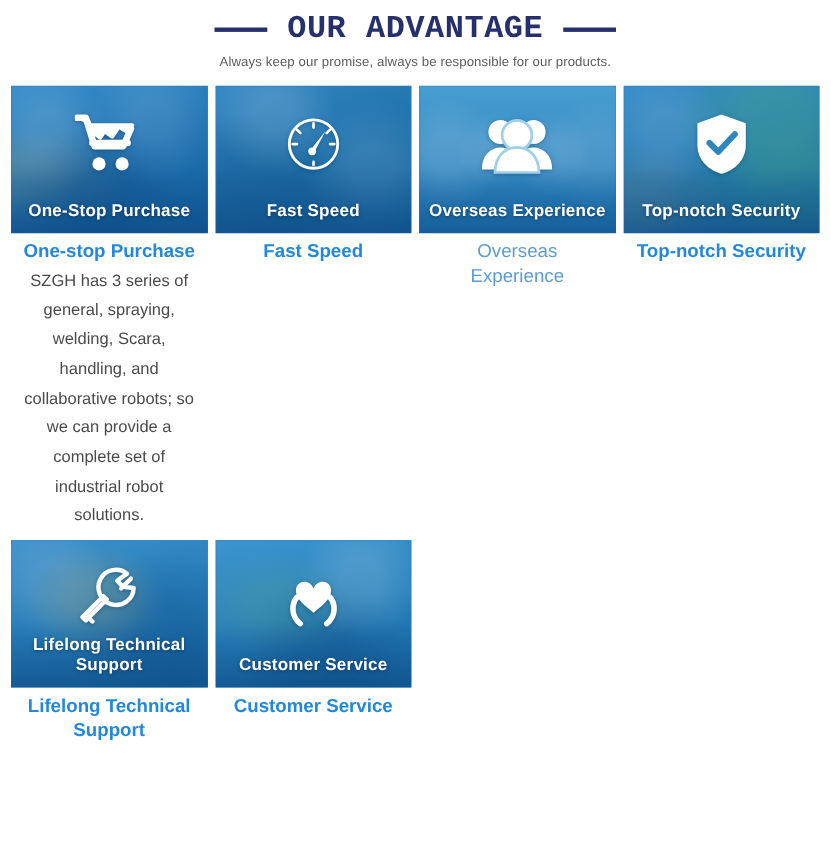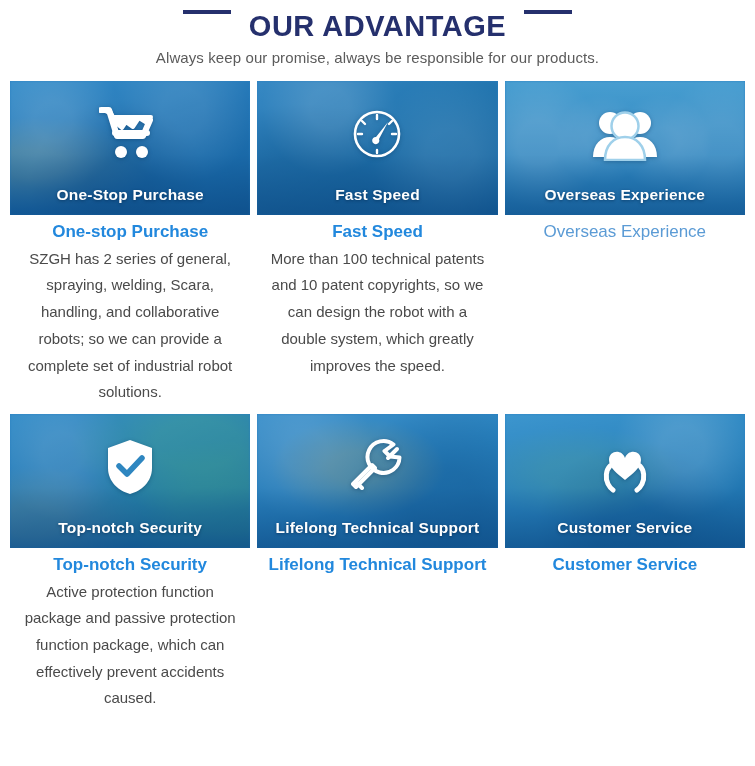--- a/index.html
+++ b/index.html
@@ -24,51 +24,53 @@
   }
 
   
   .header {
     padding-top: 10px;
     text-align: center;
   }
 
   .title-row {
     display: flex;
+    align-items: center;
     justify-content: center;
     gap: 18px;
+    font-family: Liberation Mono, monospace;
   }
 
   .title-dash {
     display: block;
     width: 48px;
     height: 4px;
     background: #25306d;
   }
 
   .title-text {
     font-size: 29px;
     font-weight: bold;
     letter-spacing: 0.5px;
     color: #25306d;
     white-space: nowrap;
   }
 
   .subtitle {
     margin-top: 6px;
-    font-size: 15px;
+    font-size: 12px;
     color: #5b5b5b;
     letter-spacing: 0.1px;
   }
 
   
   .grid {
     margin-top: 15px;
     display: grid;
-    grid-template-columns: repeat(3, 1fr);
+    grid-template-columns: repeat(4, 1fr);
     column-gap: 7px;
     row-gap: 8px;
     padding: 0 10px;
   }
 
   .card {
     display: flex;
     flex-direction: column;
     background: #ffffff;
   }
@@ -229,40 +231,39 @@
             <path d="M2 4 h8 l8 26 h26 l7 -16" fill="none" stroke="#ffffff" stroke-width="6" stroke-linecap="round" stroke-linejoin="round"></path>
             <path d="M16 27 h32" fill="none" stroke="#ffffff" stroke-width="6" stroke-linecap="round"></path>
             <circle cx="22" cy="46" r="6" fill="#ffffff"></circle>
             <circle cx="43" cy="46" r="6" fill="#ffffff"></circle>
           </svg>
         </div>
         <div class="banner-label">One-Stop Purchase</div>
       </div>
       <div class="card-body">
         <div class="card-heading">One-stop Purchase</div>
-        <p class="card-text">SZGH has 2 series of general, spraying, welding, Scara, handling, and collaborative robots; so we can provide a complete set of industrial robot solutions.</p>
+        <p class="card-text">SZGH has 3 series of general, spraying, welding, Scara, handling, and collaborative robots; so we can provide a complete set of industrial robot solutions.</p>
       </div>
     </div>
 
     <div class="card">
       <div class="card-banner">
         <div class="banner-photo photo-2"></div>
         <div class="banner-tint"></div>
         <div class="banner-icon">
           <svg width="56" height="56" viewBox="0 0 56 56" aria-hidden="true">
             <circle cx="28" cy="28" r="22" fill="none" stroke="#ffffff" stroke-width="2.6"></circle>
             <path d="M28 9 v4 M43 15 l-3 3 M47 28 h-4 M13 15 l3 3 M9 28 h4 M28 47 v-3" stroke="#ffffff" stroke-width="2.4" stroke-linecap="round"></path>
             <path d="M39 16 L27 31 a3.6 3.6 0 1 0 3 2 z" fill="#ffffff"></path>
           </svg>
         </div>
         <div class="banner-label">Fast Speed</div>
       </div>
       <div class="card-body">
         <div class="card-heading">Fast Speed</div>
-        <p class="card-text">More than 100 technical patents and 10 patent copyrights, so we can design the robot with a double system, which greatly improves the speed.</p>
       </div>
     </div>
 
     <div class="card">
       <div class="card-banner">
         <div class="banner-photo photo-3"></div>
         <div class="banner-tint"></div>
         <div class="banner-icon">
           <svg width="70" height="54" viewBox="0 0 70 54" aria-hidden="true">
             <circle cx="20" cy="16" r="11" fill="#ffffff"></circle>
@@ -287,21 +288,20 @@
         <div class="banner-icon">
           <svg width="48" height="58" viewBox="0 0 48 58" aria-hidden="true">
             <path d="M24 2 L46 10 v20 c0 14 -11 23 -22 26 C13 53 2 44 2 30 V10 z" fill="#ffffff"></path>
             <path d="M13 28 l8 8 l15 -16" fill="none" stroke="#2e86c0" stroke-width="5.5" stroke-linecap="round" stroke-linejoin="round"></path>
           </svg>
         </div>
         <div class="banner-label">Top-notch Security</div>
       </div>
       <div class="card-body">
         <div class="card-heading">Top-notch Security</div>
-        <p class="card-text">Active protection function package and passive protection function package, which can effectively prevent accidents caused.</p>
       </div>
     </div>
 
     <div class="card">
       <div class="card-banner">
         <div class="banner-photo photo-5"></div>
         <div class="banner-tint"></div>
         <div class="banner-icon">
           <svg width="58" height="58" viewBox="0 0 58 58" aria-hidden="true">
             <path d="M45.5 6.5 a16 16 0 1 0 6 13 l0 0 -9.5 -1 -5.5 -5.5 z" fill="none" stroke="#ffffff" stroke-width="4" stroke-linejoin="round"></path>

